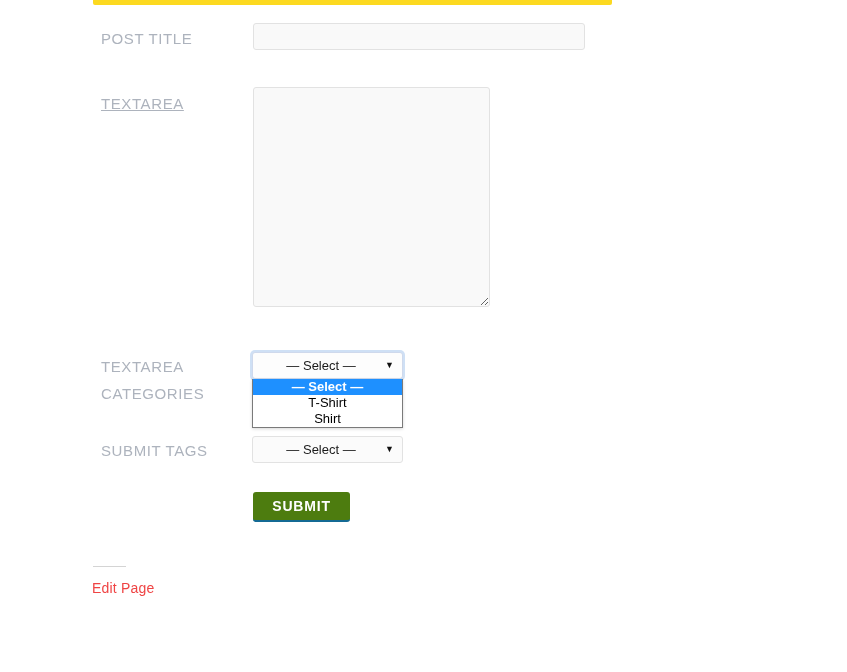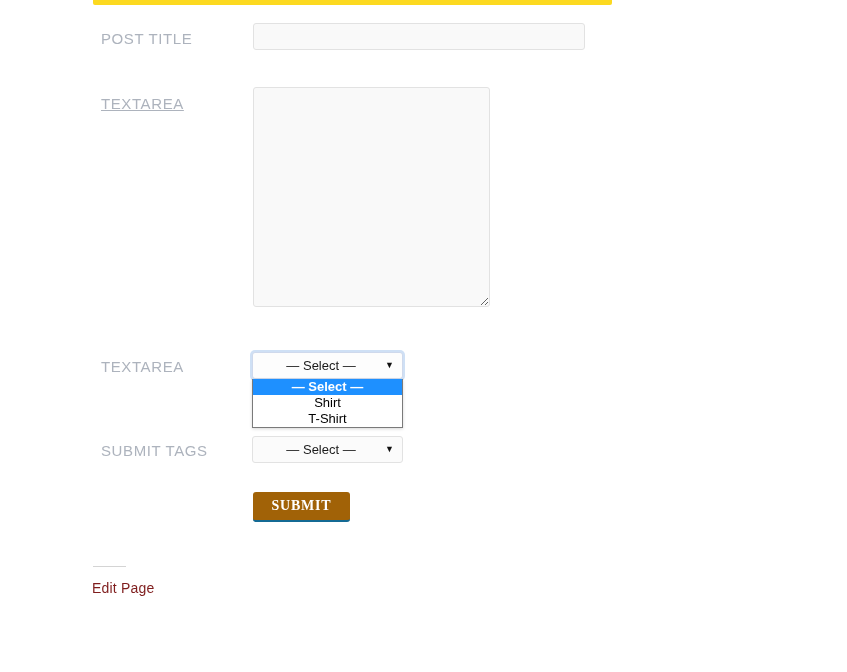--- a/index.html
+++ b/index.html
@@ -171,26 +171,26 @@
   #label-product-tags { top: 437px; }
 
   
   #submit-button {
     position: absolute;
     left: 253px;
     top: 492px;
     width: 97px;
     height: 30px;
     box-sizing: border-box;
-    background: #a16207;
+    background: #4d7c0f;
     border: none;
     border-bottom: 2px solid #146a94;
     border-radius: 3px;
     color: #ffffff;
-    font-family: Liberation Serif, serif;
+    font-family: Liberation Sans, sans-serif;
     font-size: 14px;
     font-weight: bold;
     letter-spacing: 0.8px;
     cursor: pointer;
     padding: 0;
   }
 
   
   #footer-divider {
     position: absolute;
@@ -198,51 +198,52 @@
     top: 566px;
     width: 33px;
     height: 1px;
     background: #d4d4d4;
   }
   #edit-page-link {
     position: absolute;
     left: 92px;
     top: 580px;
     font-size: 14px;
-    color: #7f1d1d;
+    color: #ef4444;
     text-decoration: none;
     letter-spacing: 0.2px;
   }
 </style>
 </head>
 <body>
 
 <div id="top-accent-bar"></div>
 
 <form id="post-form">
 
   <label class="field-label" id="label-post-title">POST TITLE</label>
   <input type="text" id="input-post-title" placeholder="" style="">
 
   <label class="field-label" id="label-textarea">TEXTAREA</label>
   <textarea id="input-textarea" placeholder="" style=""></textarea>
 
   <div class="field-label" id="label-product-categories">
     <span>TEXTAREA</span>
+    <span class="label-line2">CATEGORIES</span>
   </div>
 
   <div class="select-wrap" id="select-categories-wrap">
     <div class="select-box">
       <span class="select-value">— Select —</span>
       <span class="caret-icon">▼</span>
     </div>
     <ul id="categories-options">
         <li class="selected">— Select —</li>
+        <li>T-Shirt</li>
         <li>Shirt</li>
-        <li>T-Shirt</li>
       </ul>
   </div>
 
   <label class="field-label" id="label-product-tags">SUBMIT TAGS</label>
 
   <div class="select-wrap" id="select-tags-wrap">
     <div class="select-box">
       <span class="select-value">— Select —</span>
       <span class="caret-icon">▼</span>
     </div>

